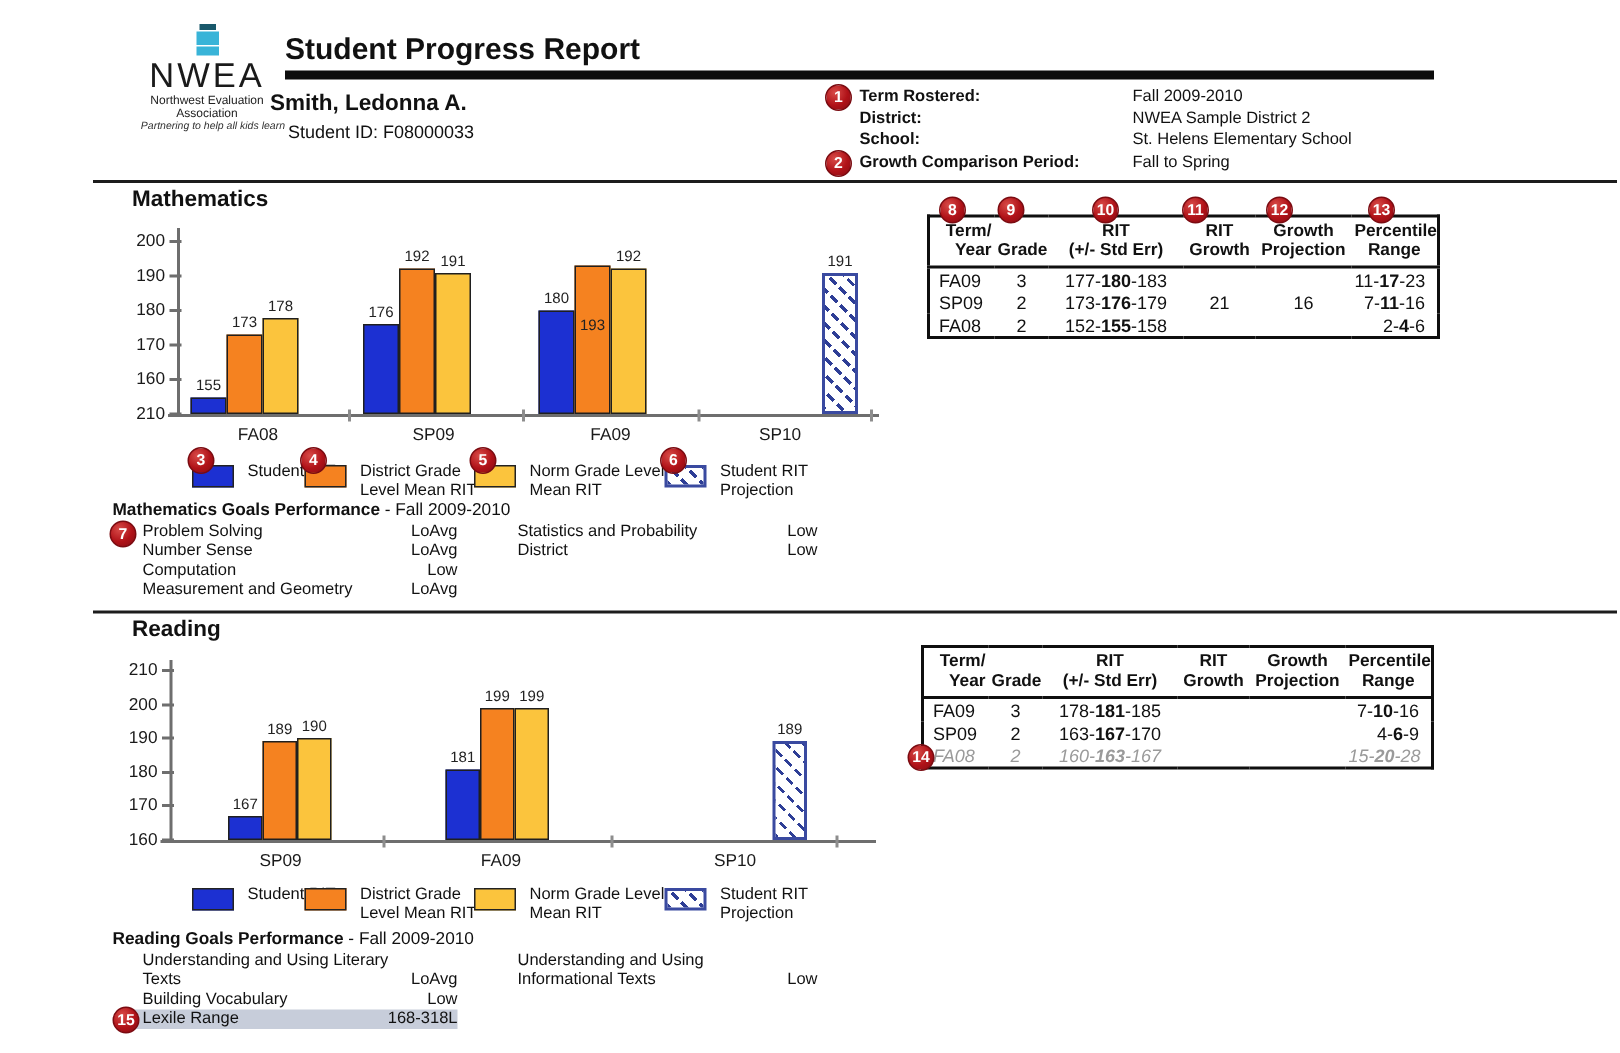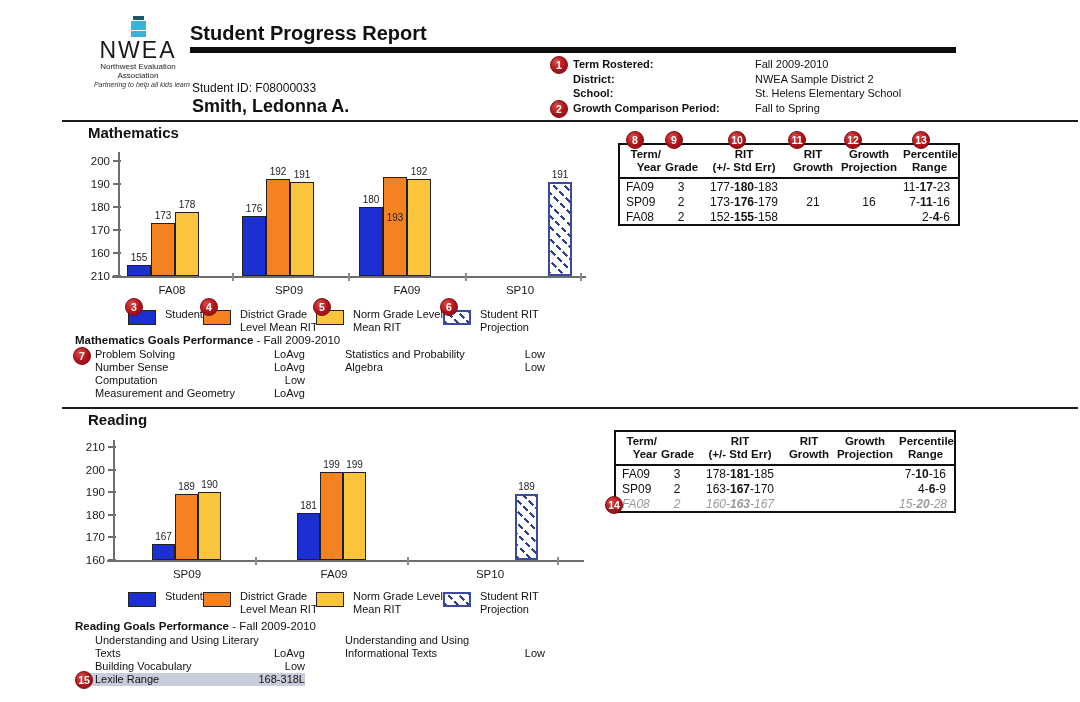--- a/index.html
+++ b/index.html
@@ -10,21 +10,21 @@
   .logo-box{position:absolute;left:86px;top:16px;width:104px;text-align:center;}
   .logo-icon{width:16px;margin:0 auto 1px auto;}
   .logo-icon .b1{height:4px;width:11px;margin:0 auto 1px auto;background:#19586b;}
   .logo-icon .b2{height:9px;width:15px;margin:0 auto 1px auto;background:#39b4d8;}
   .logo-icon .b3{height:6px;width:15px;margin:0 auto;background:#39b4d8;}
   .logo-name{font-size:23px;letter-spacing:2px;color:#1a1a1a;line-height:24px;}
   .logo-sub{font-size:8px;color:#222;line-height:9px;}
   .logo-tag{font-size:7px;font-style:italic;color:#333;text-align:right;line-height:10px;}
   .report-title{position:absolute;left:190px;top:22px;font-size:20px;font-weight:bold;}
   .title-bar{position:absolute;left:190px;top:47px;width:766px;height:6px;background:#0d0d0d;}
-  .student-name{position:absolute;left:192px;top:60px;font-size:18px;font-weight:bold;margin-top:36px;}
+  .student-name{position:absolute;left:180px;top:60px;font-size:15px;font-weight:bold;}
   .student-id{position:absolute;left:192px;top:81px;font-size:12px;}
   .info-box{position:absolute;left:550px;top:58px;width:420px;}
   .info-row{display:flex;height:14.5px;align-items:flex-start;}
   .info-badge-slot{width:23px;position:relative;flex:none;}
   .info-label{width:182px;font-size:11px;font-weight:bold;flex:none;}
   .info-value{font-size:11px;}
 
   
   .badge{position:absolute;width:18px;height:18px;border-radius:50%;box-sizing:border-box;
          background:radial-gradient(circle at 35% 30%,#d84b48 0%,#b01218 55%,#860d14 100%);
@@ -289,21 +289,21 @@
           <span class="goal-label">Measurement and Geometry</span>
           <span class="goal-value">LoAvg</span>
         </div>
       </div>
       <div class="goals-right">
         <div class="goal-row">
           <span class="goal-label">Statistics and Probability</span>
           <span class="goal-value">Low</span>
         </div>
         <div class="goal-row">
-          <span class="goal-label">Algebra</span>
+          <span class="goal-label">District</span>
           <span class="goal-value">Low</span>
         </div>
       </div>
     </div>
 
   <div class="divider" style="top:407px;"></div>
   <div class="section-title" style="top:411px;">Reading</div>
   <div class="chart">
       <div class="yaxis" style="left: 113px; top: 440px; height: 122px;"></div>
       <div class="xaxis" style="left: 107px; top: 560px; width: 477px;"></div>

